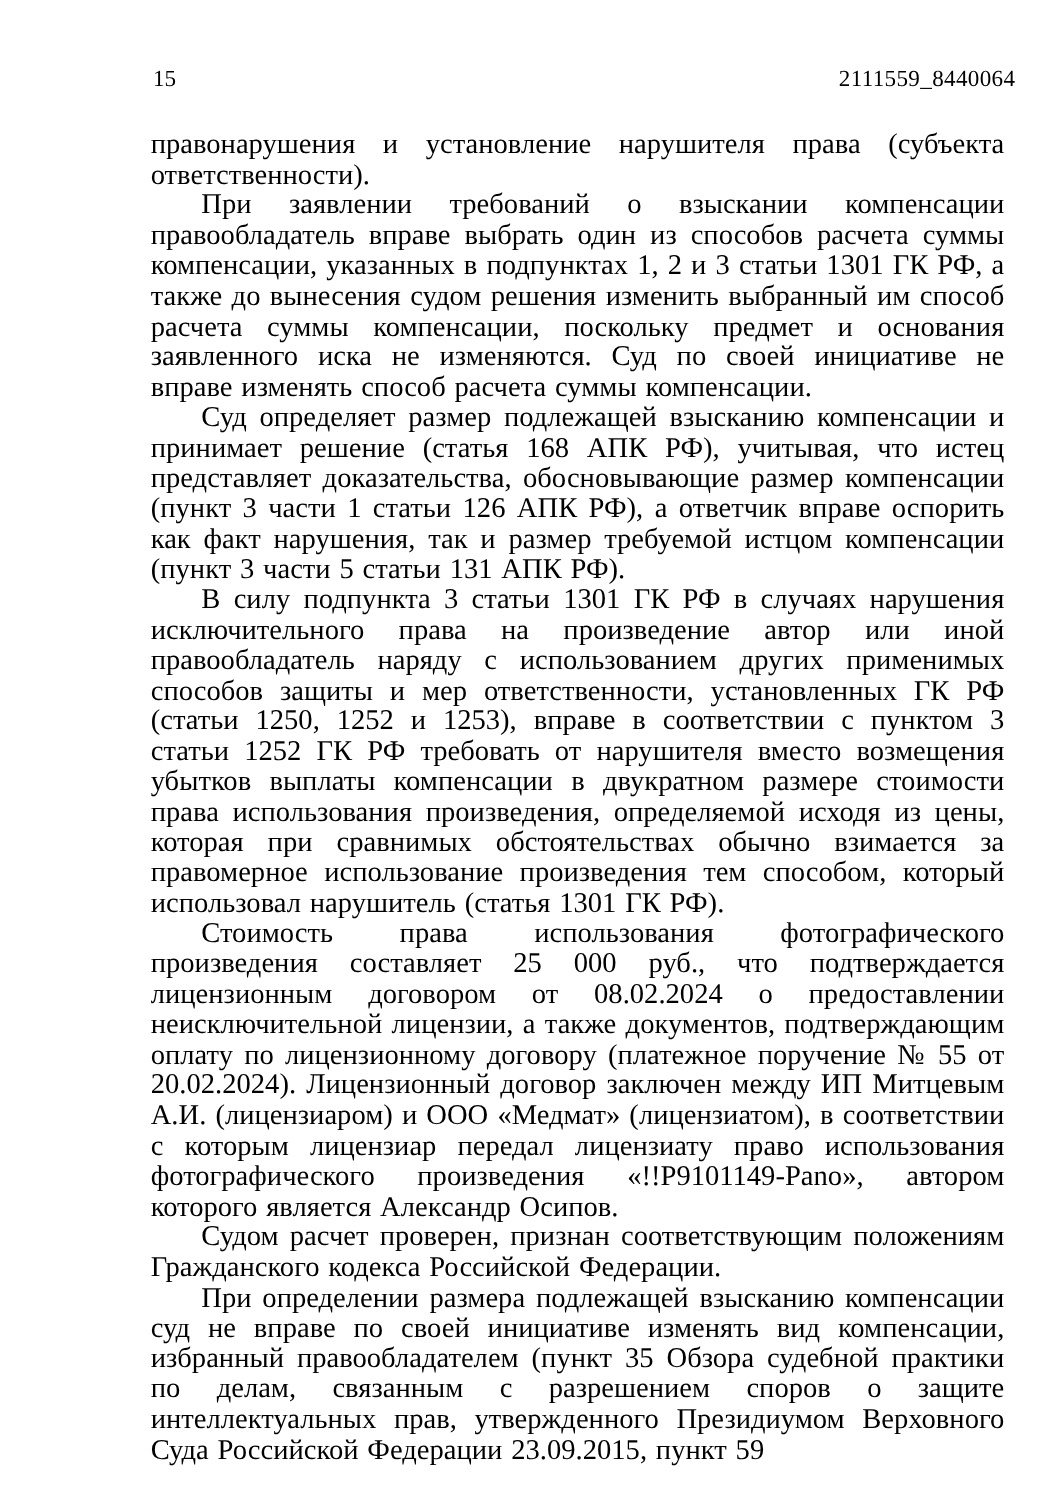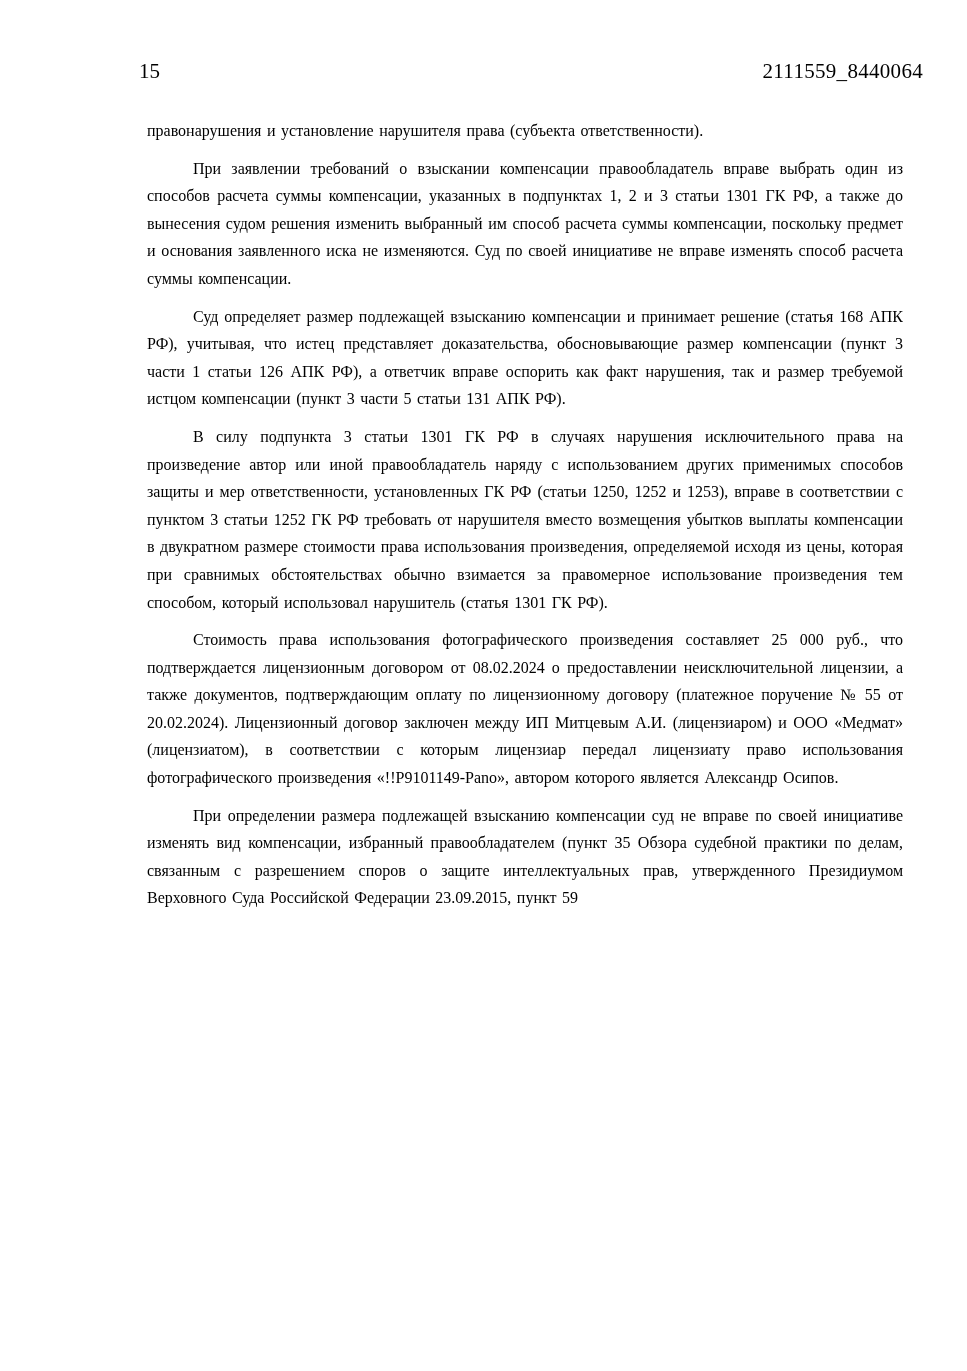--- a/index.html
+++ b/index.html
@@ -34,22 +34,22 @@
     text-align: left;
   }
   .doc-id {
     position: absolute;
     right: -10px;
     top: 0;
     text-align: right;
     letter-spacing: 0.3px;
   }
   .body-text p {
-    margin: 10px;
-    font-size: 16px;
+    margin: 0;
+    font-size: 26px;
     line-height: 27.6px;
     text-align: justify;
     text-align-last: left;
     text-indent: 46px;
     word-spacing: 1.5px;
   }
   .body-text p.continuation {
     text-indent: 0;
   }
 </style>
@@ -62,16 +62,17 @@
     <span class="page-number">15</span>
     <span class="doc-id">2111559_8440064</span>
   </div>
 
   <div class="body-text">
     <p class="continuation">правонарушения и установление нарушителя права (субъекта ответственности).</p>
     <p>При заявлении требований о взыскании компенсации правообладатель вправе выбрать один из способов расчета суммы компенсации, указанных в подпунктах 1, 2 и 3 статьи 1301 ГК РФ, а также до вынесения судом решения изменить выбранный им способ расчета суммы компенсации, поскольку предмет и основания заявленного иска не изменяются. Суд по своей инициативе не вправе изменять способ расчета суммы компенсации.</p>
     <p>Суд определяет размер подлежащей взысканию компенсации и принимает решение (статья 168 АПК РФ), учитывая, что истец представляет доказательства, обосновывающие размер компенсации (пункт 3 части 1 статьи 126 АПК РФ), а ответчик вправе оспорить как факт нарушения, так и размер требуемой истцом компенсации (пункт 3 части 5 статьи 131 АПК РФ).</p>
     <p>В силу подпункта 3 статьи 1301 ГК РФ в случаях нарушения исключительного права на произведение автор или иной правообладатель наряду с использованием других применимых способов защиты и мер ответственности, установленных ГК РФ (статьи 1250, 1252 и 1253), вправе в соответствии с пунктом 3 статьи 1252 ГК РФ требовать от нарушителя вместо возмещения убытков выплаты компенсации в двукратном размере стоимости права использования произведения, определяемой исходя из цены, которая при сравнимых обстоятельствах обычно взимается за правомерное использование произведения тем способом, который использовал нарушитель (статья 1301 ГК РФ).</p>
     <p>Стоимость права использования фотографического произведения составляет 25 000 руб., что подтверждается лицензионным договором от 08.02.2024 о предоставлении неисключительной лицензии, а также документов, подтверждающим оплату по лицензионному договору (платежное поручение № 55 от 20.02.2024). Лицензионный договор заключен между ИП Митцевым А.И. (лицензиаром) и ООО «Медмат» (лицензиатом), в соответствии с которым лицензиар передал лицензиату право использования фотографического произведения «!!P9101149-Pano», автором которого является Александр Осипов.</p>
+    <p>Судом расчет проверен, признан соответствующим положениям Гражданского кодекса Российской Федерации.</p>
     <p>При определении размера подлежащей взысканию компенсации суд не вправе по своей инициативе изменять вид компенсации, избранный правообладателем (пункт 35 Обзора судебной практики по делам, связанным с разрешением споров о защите интеллектуальных прав, утвержденного Президиумом Верховного Суда Российской Федерации 23.09.2015, пункт 59</p>
   </div>
 
 </div>
 
 </body></html>

